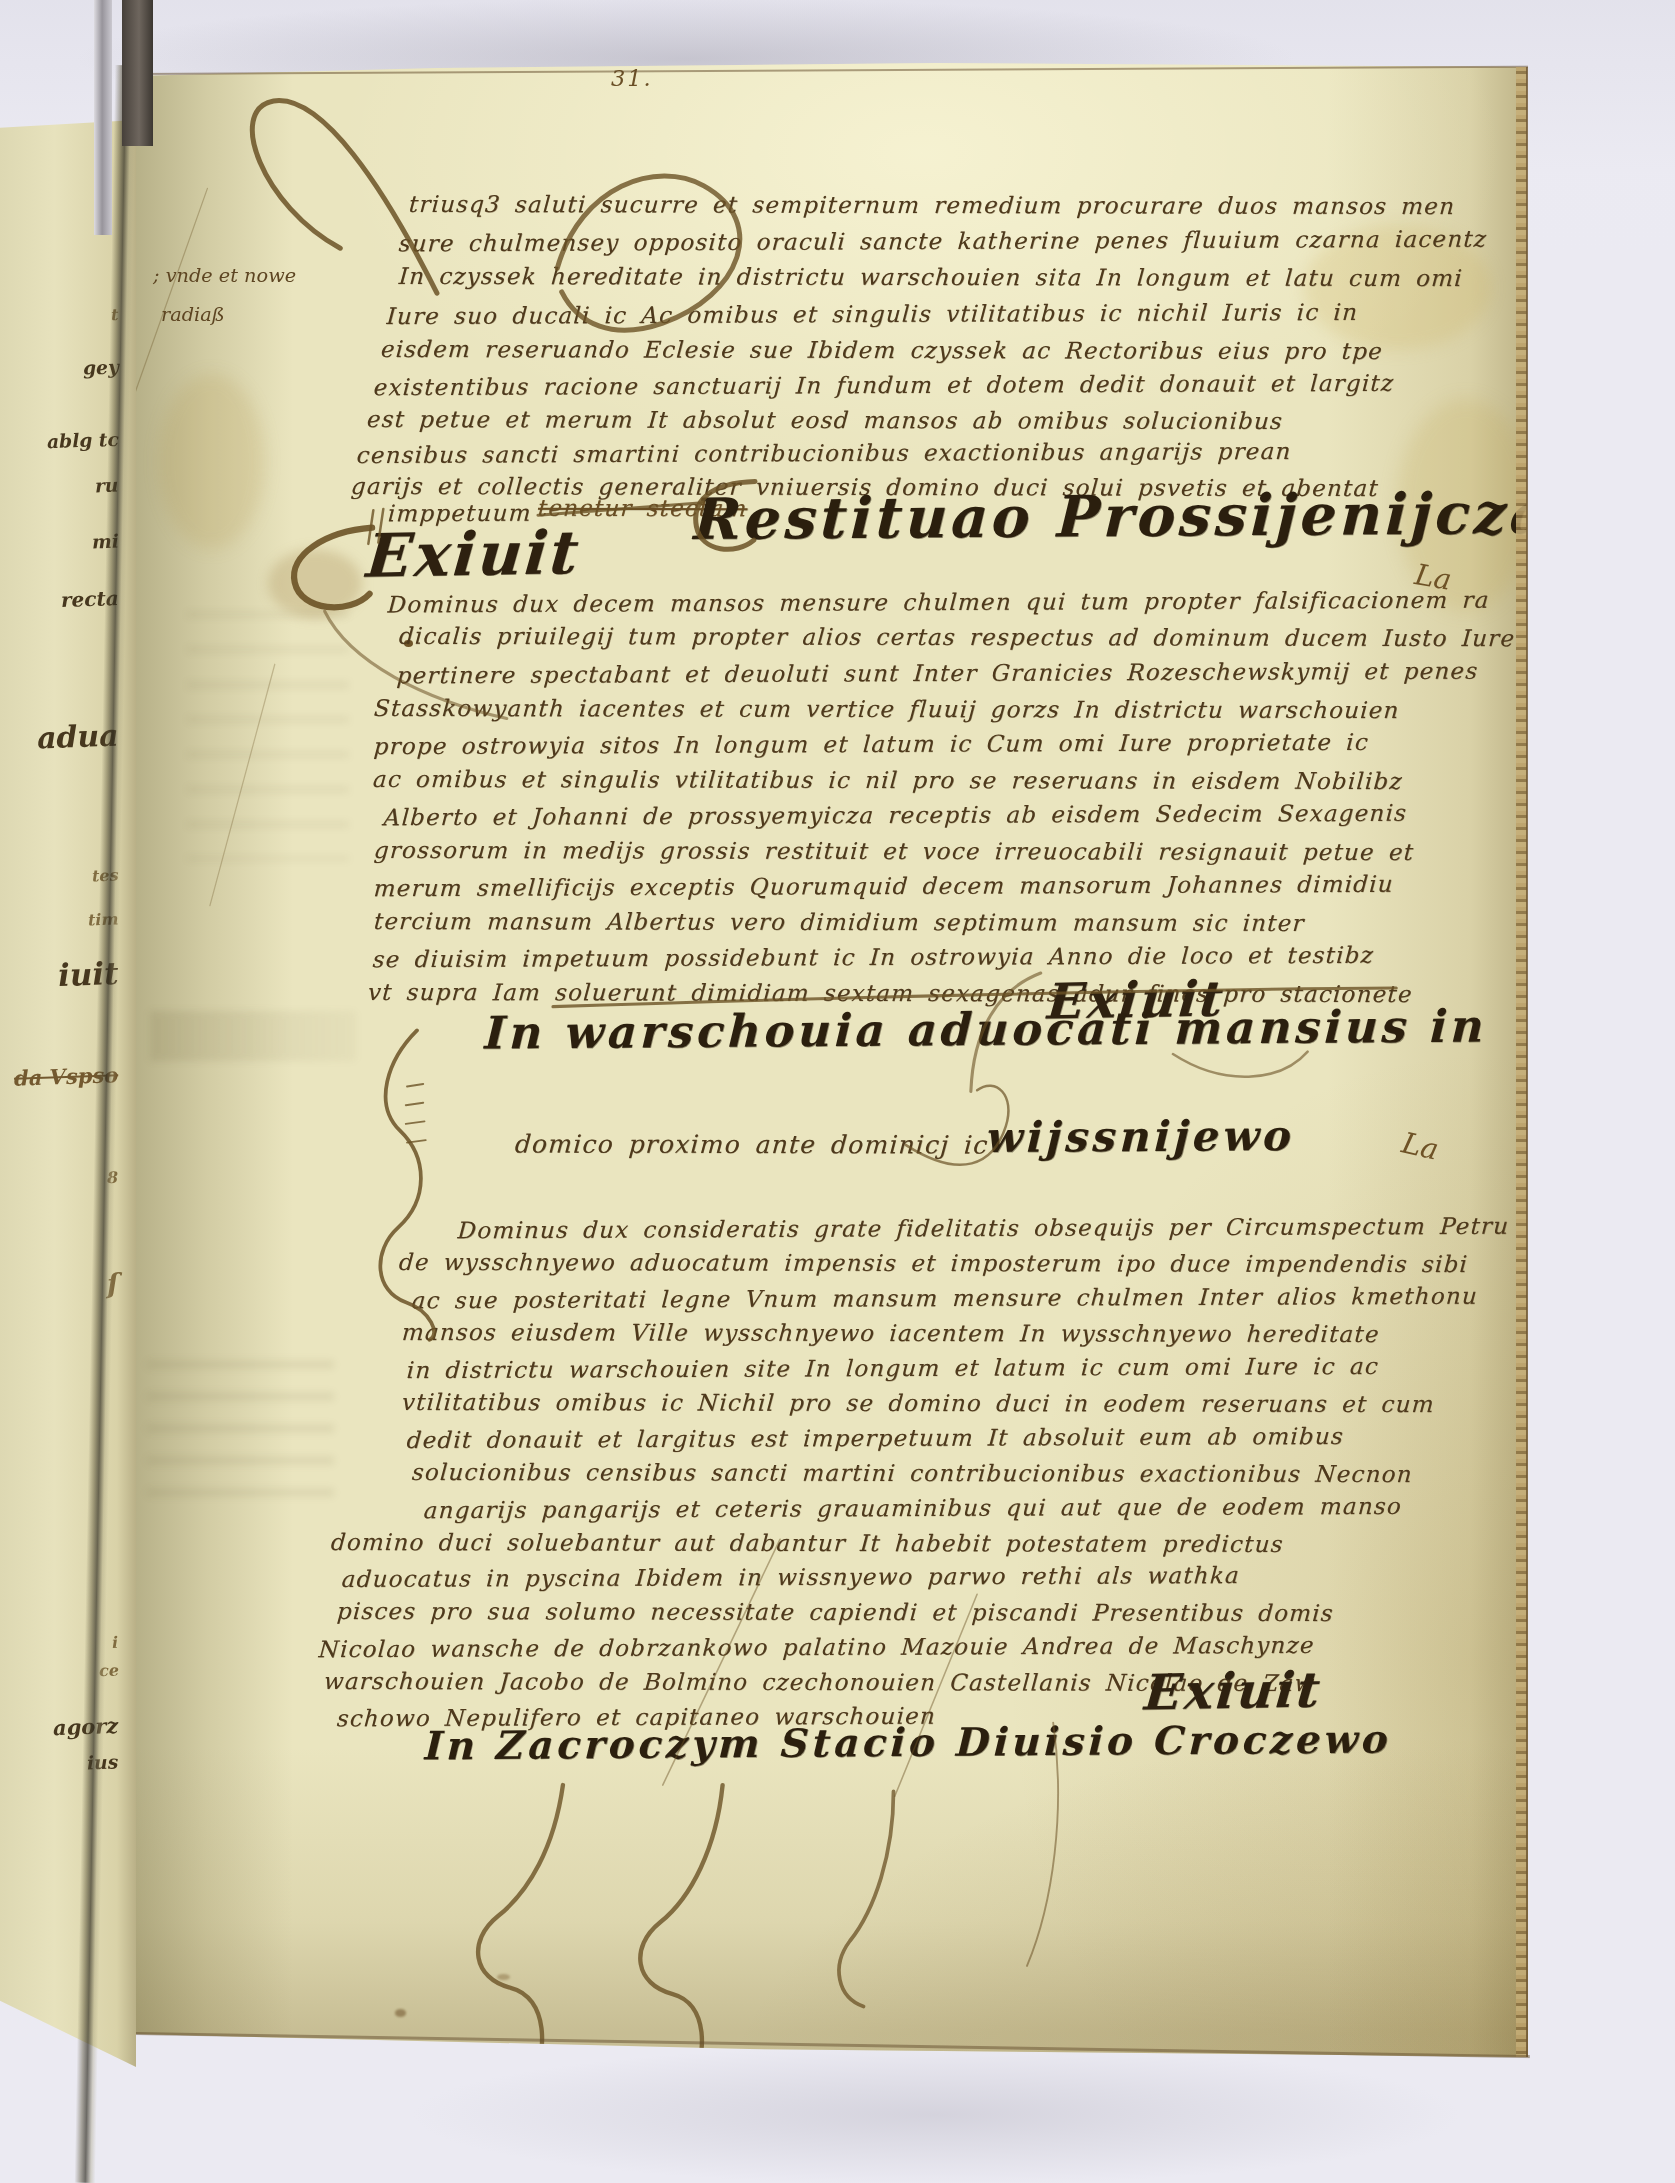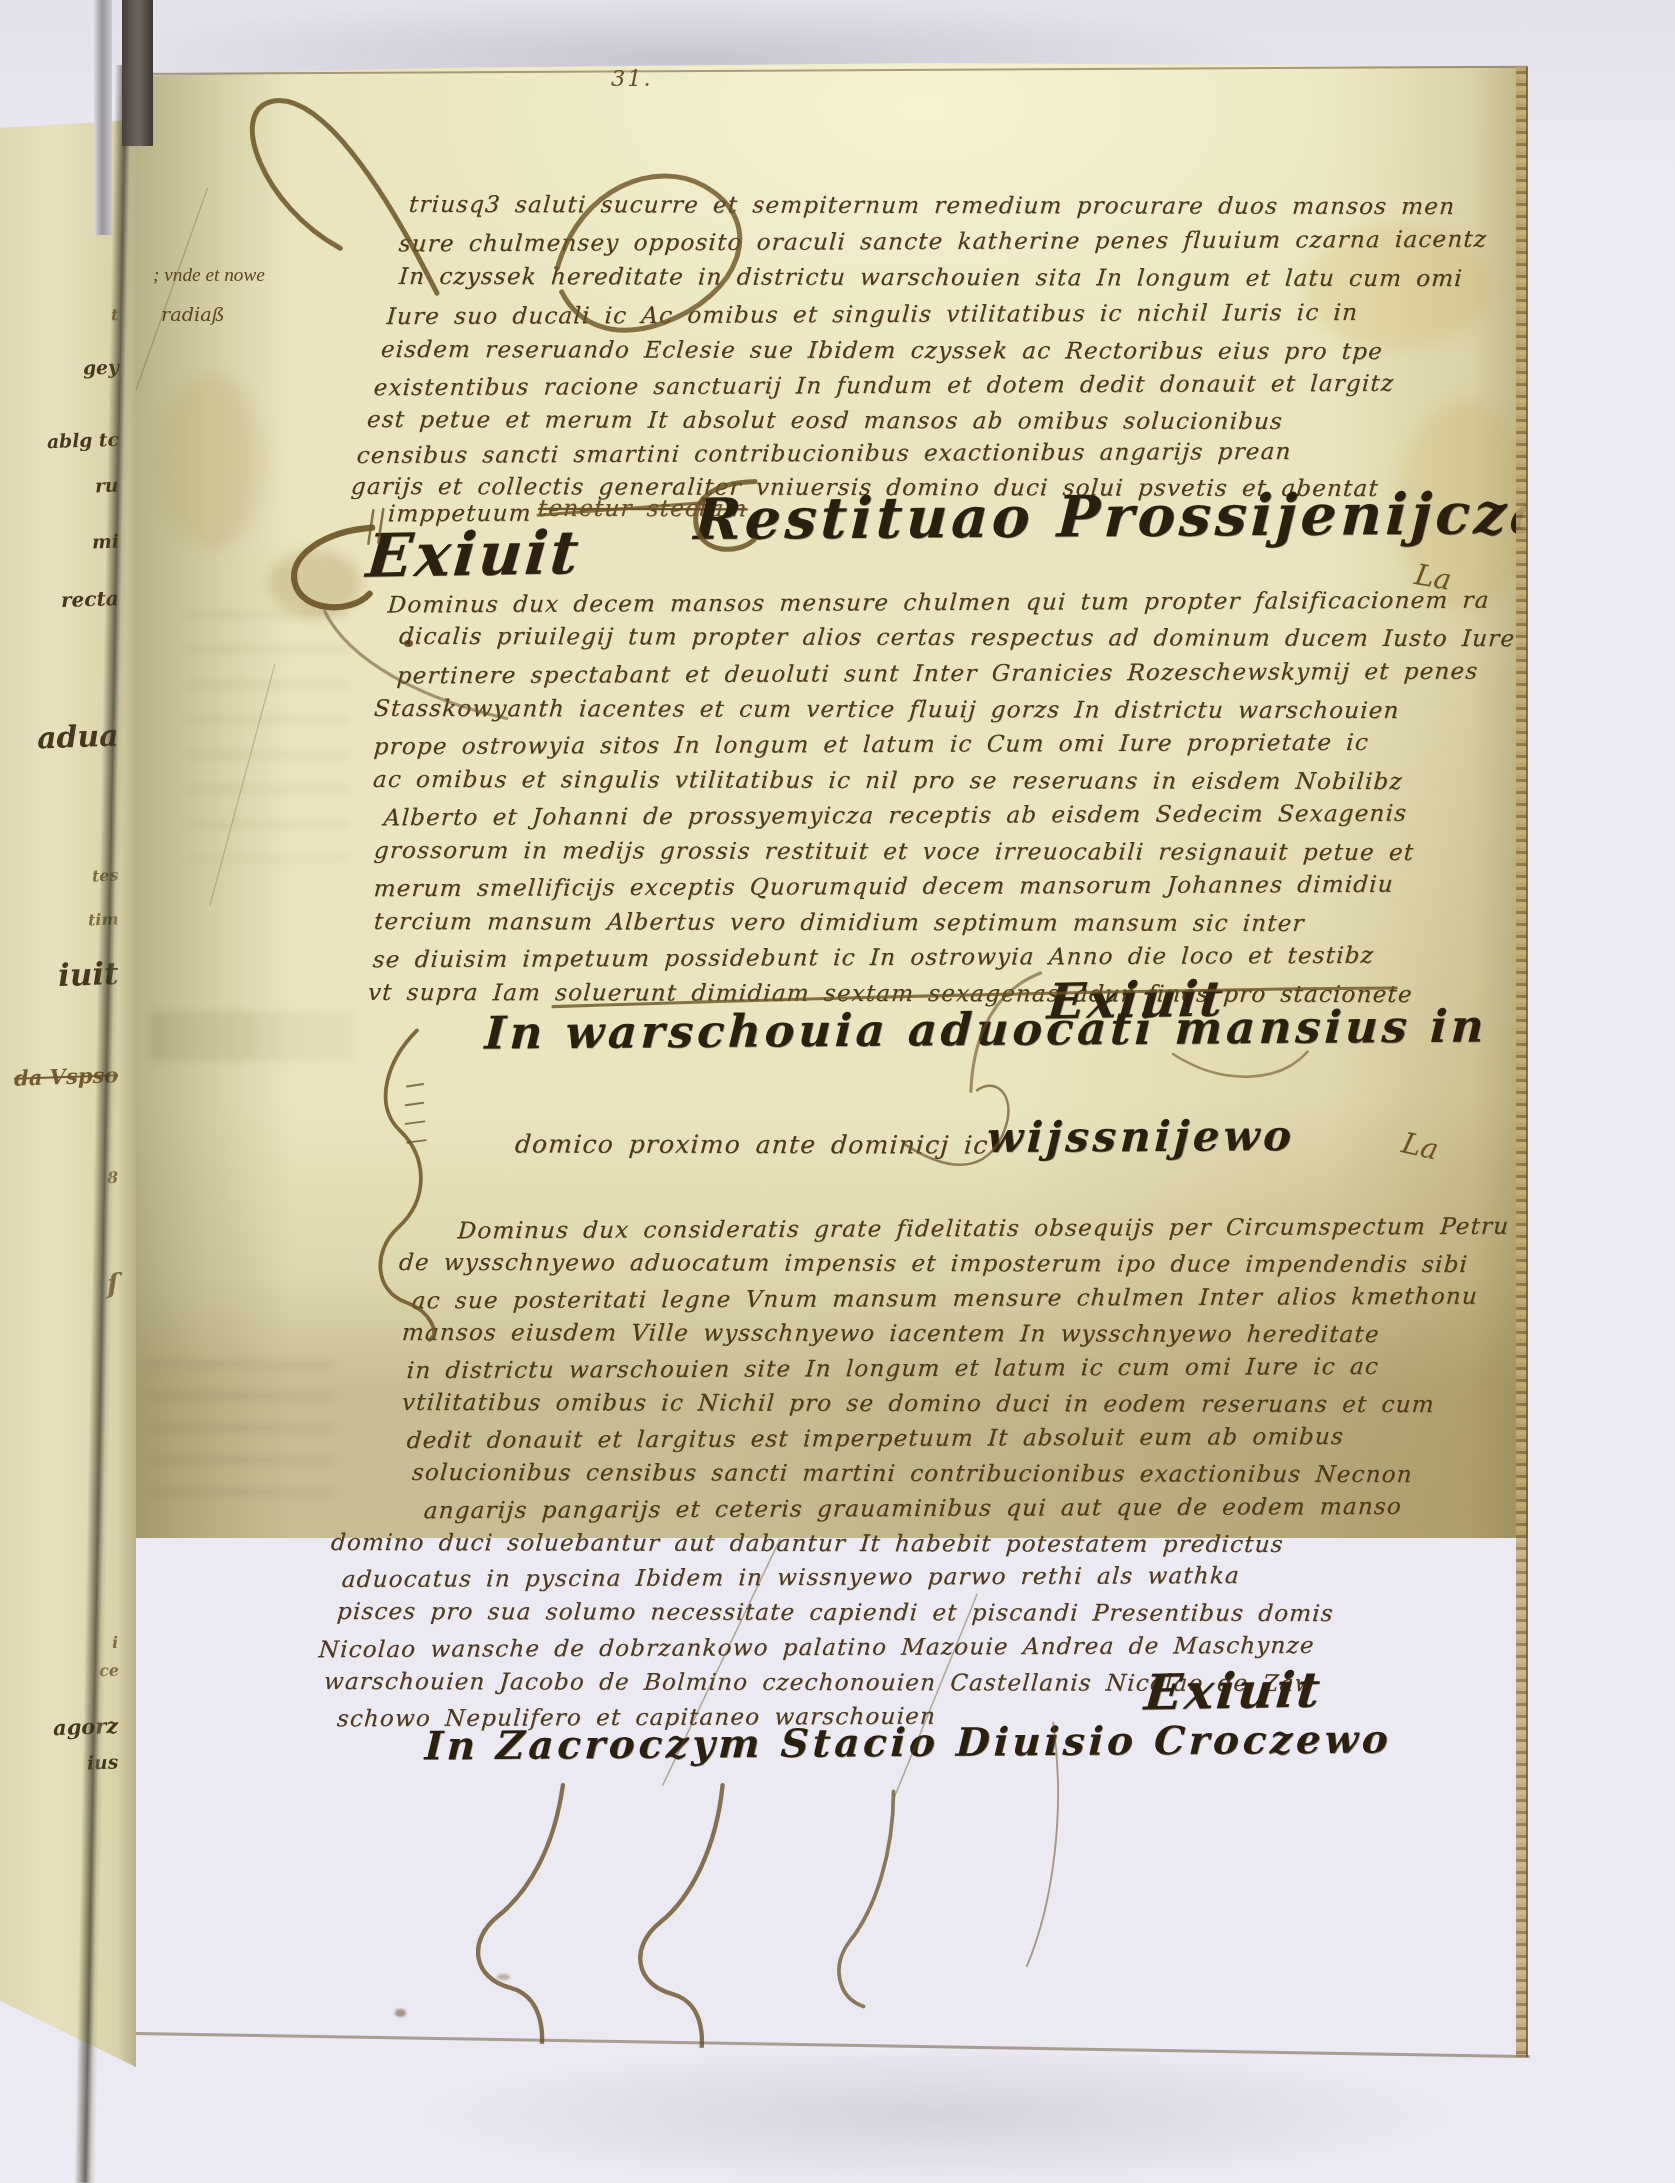--- a/index.html
+++ b/index.html
@@ -24,21 +24,21 @@
   .gutter{position:absolute;left:115px;top:65px;width:21px;height:2118px;
     transform:rotate(1.1deg);transform-origin:top left;
     background:linear-gradient(90deg, rgba(70,64,40,0) 0%, rgba(86,80,54,.45) 28%,
       rgba(48,45,34,.68) 52%, rgba(160,154,120,.35) 78%, rgba(120,114,84,0) 100%);}
   
   .clamp-light{position:absolute;left:94px;top:0;width:18px;height:235px;
     background:linear-gradient(90deg,#dddbe0,#97949b 45%,#cac8cf);}
   .clamp-dark{position:absolute;left:122px;top:0;width:31px;height:146px;
     background:linear-gradient(90deg,#46403a,#6e665e 55%,#3c3731);}
   
-  .page{position:absolute;left:0;top:0;width:1676px;height:1538px;
+  .page{position:absolute;left:0;top:0;width:1676px;height:2183px;
     clip-path:polygon(134px 76px,437px 68px,936px 63px,1526px 67px,1528px 2057px,749px 2049px,136px 2034px);
     background:
       radial-gradient(811px 437px at 55% 7%, rgba(255,252,224,.55), transparent 72%),
       linear-gradient(90deg, rgba(104,96,52,.40) 134px, rgba(124,114,66,.22) 206px, rgba(0,0,0,0) 293px),
       linear-gradient(270deg, rgba(118,98,44,.38) 148px, rgba(142,120,58,.18) 206px, transparent 349px),
       linear-gradient(0deg, rgba(118,98,48,.30) 150px, rgba(130,110,55,.12) 262px, transparent 437px),
       radial-gradient(624px 811px at 88% 76%, rgba(152,126,60,.20), transparent 75%),
       radial-gradient(936px 624px at 82% 100%, rgba(140,114,54,.28), transparent 72%),
       #eae5bf;}
   
@@ -80,21 +80,21 @@
     <div class="stain" style="left:268px;top:549px;width:94px;height:69px;background:rgba(150,120,60,.25);filter:blur(5.6px);"></div>
     <div class="stain" style="left:404px;top:640px;width:8.7px;height:6.9px;background:#6f5428;filter:blur(0.6px);"></div>
     <div class="stain" style="left:395px;top:2009px;width:11.2px;height:7.5px;background:rgba(110,80,40,.55);filter:blur(1.2px);"></div>
     <div class="stain" style="left:497px;top:1974px;width:12.5px;height:6.2px;background:rgba(120,90,45,.4);filter:blur(1.2px);"></div>
     <div class="ghost" style="left:150px;top:1011px;width:206px;height:50px;background:linear-gradient(90deg,rgba(125,115,75,.35),rgba(125,115,75,.1));"></div>
     <div class="ghost" style="left:147px;top:1360px;width:187px;height:137px;background:repeating-linear-gradient(180deg,rgba(120,110,72,.22) 0 8.7px,rgba(120,110,72,0) 8.7px 32px);"></div>
     <div class="ghost" style="left:187px;top:611px;width:162px;height:250px;background:repeating-linear-gradient(180deg,rgba(120,110,72,.16) 0 7.5px,rgba(120,110,72,0) 7.5px 35px);"></div>
 
     <div class="folio">31.</div>
 
-    <div class="marginalia" style="left:153px;top:264px;font-family:Liberation Serif, serif;">; vnde et nowe</div>
+    <div class="marginalia" style="left:153px;top:264px;">; vnde et nowe</div>
     <div class="marginalia" style="left:161px;top:303px;">radiaß</div>
 
     <div class="la-mark" style="left:1415px;top:560px;">La</div>
     <div class="la-mark" style="left:1402px;top:1129px;transform:rotate(13deg);">La</div>
 
     <div class="ln" style="left:409px;top:192px;">triusq3 saluti sucurre et sempiternum remedium procurare duos mansos men</div>
     <div class="ln" style="left:399px;top:228px;">sure chulmensey opposito oraculi sancte katherine penes fluuium czarna iacentz</div>
     <div class="ln" style="left:399px;top:264px;">In czyssek hereditate in districtu warschouien sita In longum et latu cum omi</div>
     <div class="ln" style="left:387px;top:301px;">Iure suo ducali ic Ac omibus et singulis vtilitatibus ic nichil Iuris ic in</div>
     <div class="ln" style="left:381px;top:337px;">eisdem reseruando Eclesie sue Ibidem czyssek ac Rectoribus eius pro tpe</div>

